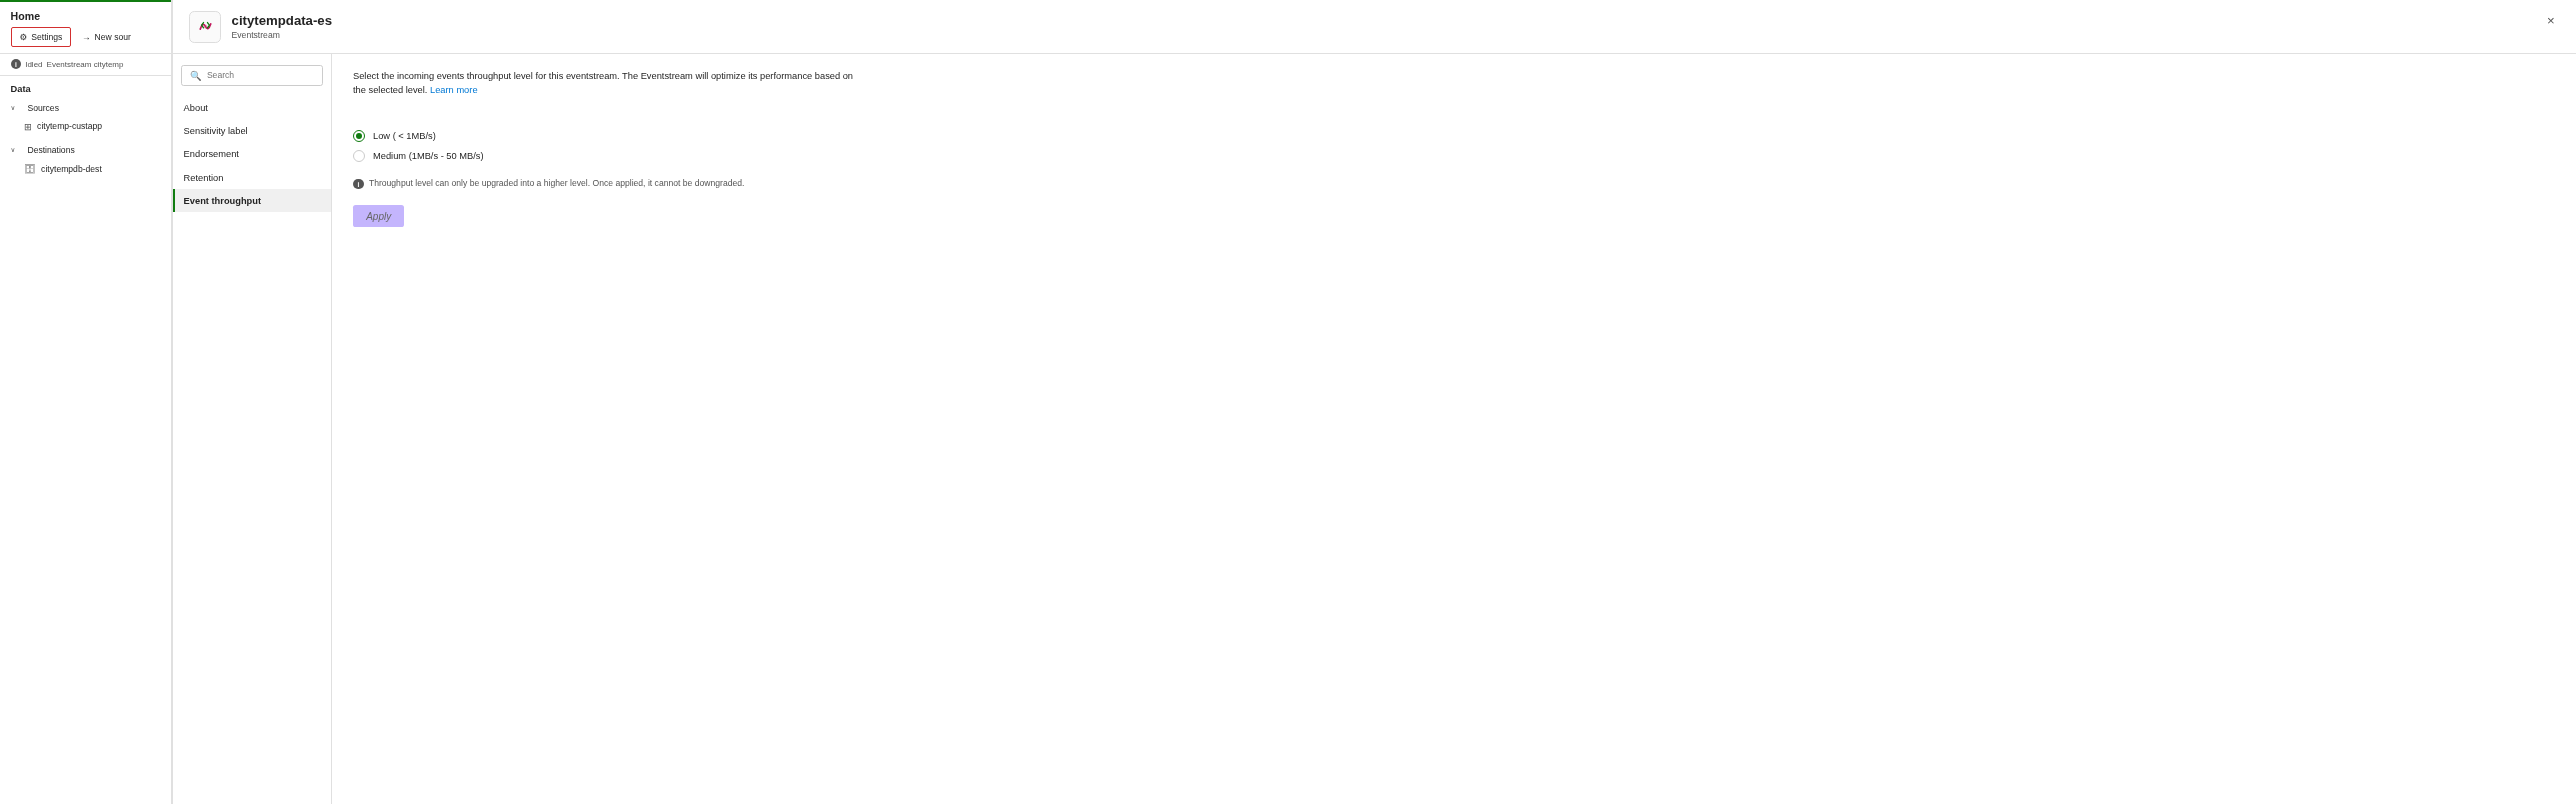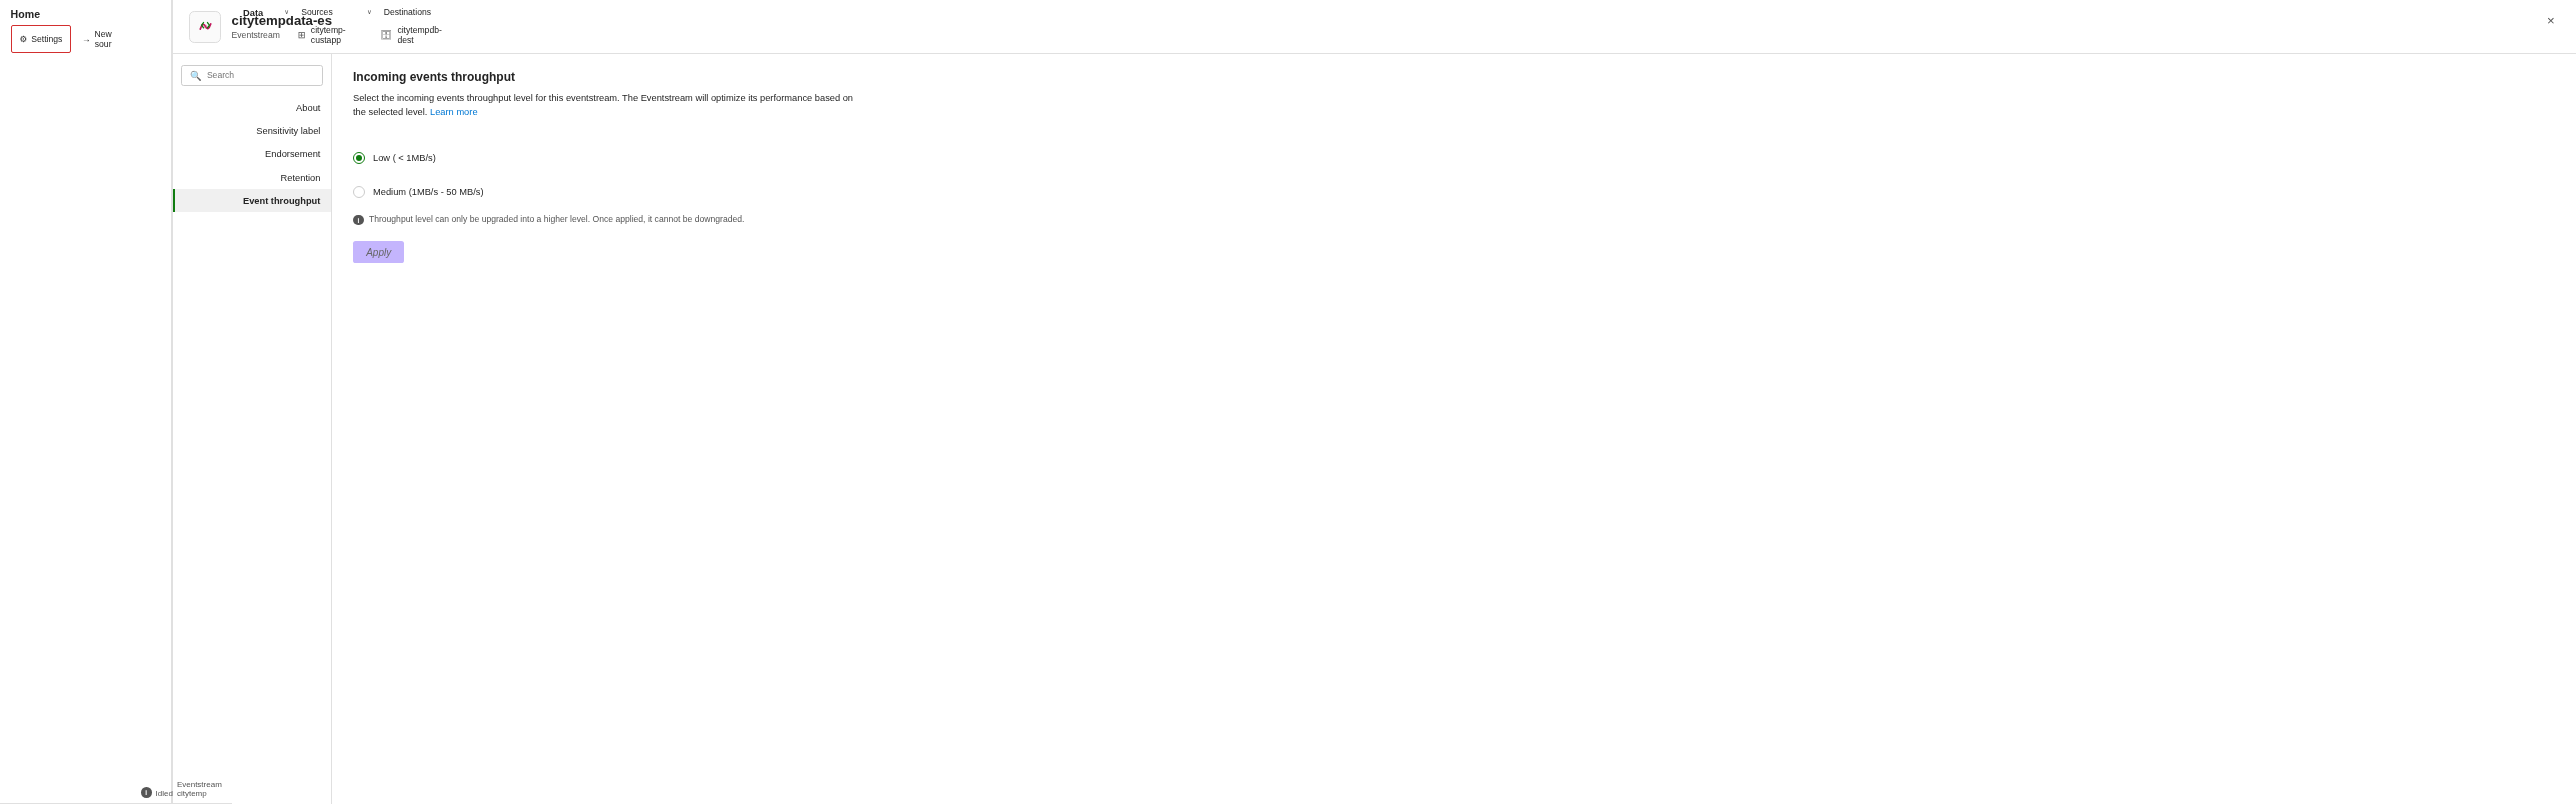--- a/index.html
+++ b/index.html
@@ -22,21 +22,21 @@
       position: relative;
     }
 
     
     .sidebar {
       width: 172px;
       min-width: 172px;
       background: #fff;
       border-right: 0.7px solid #e0e0e0;
       display: flex;
-      flex-direction: row;
+      flex-direction: column;
       height: 100%;
       z-index: 1;
     }
 
     .sidebar-header {
       padding: 8px 10.6px 5.3px 10.6px;
       border-bottom: 0.7px solid #e0e0e0;
     }
 
     .sidebar-title {
@@ -243,21 +243,20 @@
     .search-icon-char {
       color: #555;
       font-size: 9.3px;
     }
 
     .nav-item {
       padding: 6.6px 10.6px;
       font-size: 9.3px;
       color: #242424;
       cursor: pointer;
-      text-align: right;
     }
 
     .nav-item.active {
       background: #f0f0f0;
       border-left: 2px solid #107c10;
       font-weight: 600;
       padding-left: 8.6px;
     }
 
     
@@ -284,21 +283,21 @@
 
     .learn-more-link {
       color: #0078d4;
       text-decoration: none;
       cursor: pointer;
     }
 
     .radio-group {
       display: flex;
       flex-direction: column;
-      gap: 22px;
+      gap: 8px;
       margin-bottom: 16px;
     }
 
     .radio-item {
       display: flex;
       align-items: center;
       gap: 8px;
       cursor: pointer;
     }
 
@@ -469,21 +468,20 @@
         </div>
         <div class="nav-item">
           <span>Retention</span>
         </div>
         <div class="nav-item active">
           <span>Event throughput</span>
         </div>
       </div>
 
       <div class="settings-content">
-        <div class="settings-section-title">Incoming events throughput</div>
 
         <div class="settings-description">
           <span>Select the incoming events throughput level for this eventstream. The Eventstream will optimize its performance based on the selected level.</span>
           <span> </span>
           <a class="learn-more-link">Learn more</a>
         </div>
 
         <div class="radio-group">
 
           <div class="radio-item">

